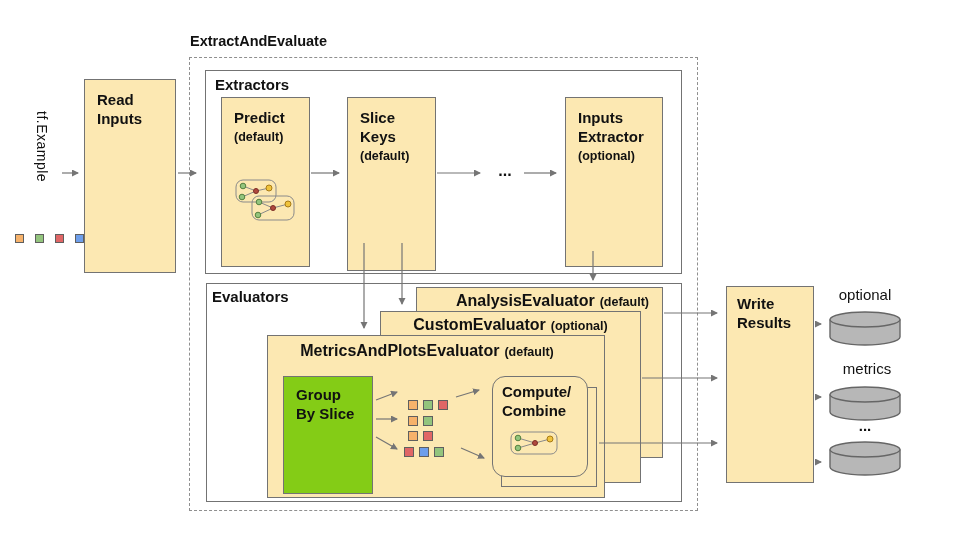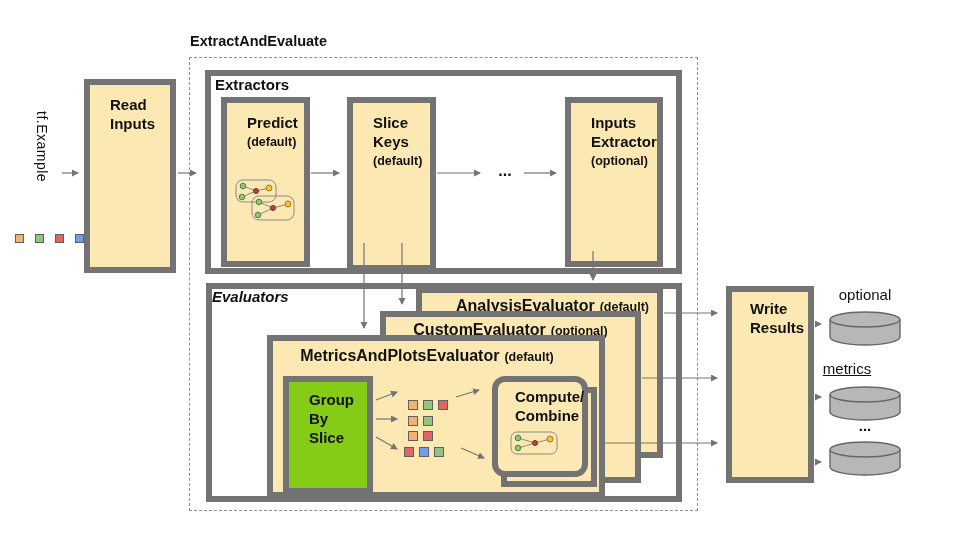--- a/index.html
+++ b/index.html
@@ -1,21 +1,21 @@
 <!DOCTYPE html>
 <html><head>
 <meta charset="utf-8">
 <style>
   html,body{margin:0;padding:0;background:#ffffff;}
   #stage{
     position:relative;width:960px;height:540px;overflow:hidden;
     background:#ffffff;font-family:"Liberation Sans","DejaVu Sans",sans-serif;color:#111;
   }
   .abs{position:absolute;box-sizing:border-box;}
-  .box{position:absolute;box-sizing:border-box;border:6px solid #737373;padding-left:8px;}
+  .box{position:absolute;box-sizing:border-box;border:1px solid #737373;}
   .white{background:#ffffff;}
   .dashedbox{position:absolute;box-sizing:border-box;border:1.5px dashed #8f8f8f;background:transparent;}
   .btitle{padding:11px 4px 0 12px;}
   .bname{display:block;font-weight:bold;font-size:15px;line-height:1.25;white-space:pre-line;}
   .bqual{display:block;font-weight:bold;font-size:12.5px;line-height:1.3;margin-top:1px;}
   .seclabel{position:absolute;font-weight:bold;font-size:15px;}
   .etitle{position:absolute;left:0;right:0;top:4px;text-align:center;white-space:nowrap;}
   .ename{font-weight:bold;font-size:16px;}
   .equal{font-weight:bold;font-size:12.5px;margin-left:5px;}
   .pipetitle{position:absolute;font-weight:bold;font-size:14.5px;}
@@ -77,21 +77,21 @@
 
   <div class="box" style="left: 565px; top: 97px; width: 98px; height: 170px; background: rgb(252, 232, 178);">
     <div class="btitle">
       <span class="bname">Inputs
 Extractor</span>
       <span class="bqual">(optional)</span>
     </div>
   </div>
 
   <div class="box white" style="left:206px;top:283px;width:476px;height:219px;"></div>
-  <div class="seclabel" style="left:212px;top:288px;font-style:italic;">Evaluators</div>
+  <div class="seclabel" style="left:212px;top:288px;">Evaluators</div>
 
   <div class="box" style="left: 416px; top: 287px; width: 247px; height: 171px; background: rgb(252, 232, 178);">
     <div class="etitle" style="transform:translateX(13px);">
       <span class="ename">AnalysisEvaluator</span><span class="equal">(default)</span>
     </div>
   </div>
 
   <div class="box" style="left: 380px; top: 311px; width: 261px; height: 172px; background: rgb(252, 232, 178);">
     <div class="etitle">
       <span class="ename">CustomEvaluator</span><span class="equal">(optional)</span>
@@ -148,21 +148,21 @@
   </div>
 
   <div class="outlabel" style="left:827px;top:286px;">optional</div>
   <div class="cyl" style="left:827px;top:310px;">
     <svg width="76" height="37" viewBox="0 0 76 37">
       <path d="M3 9.5 v17.5 a35 8 0 0 0 70 0 v-17.5" stroke-width="1.4" fill="#B7B7B7" stroke="#666666"></path>
       <ellipse cx="38" cy="9.5" rx="35" ry="7.5" stroke-width="1.4" fill="#B7B7B7" stroke="#666666"></ellipse>
     </svg>
   </div>
 
-  <div class="outlabel" style="left:809px;top:360px;text-decoration:underline;">metrics</div>
+  <div class="outlabel" style="left:829px;top:360px;">metrics</div>
   <div class="cyl" style="left:827px;top:385px;">
     <svg width="76" height="37" viewBox="0 0 76 37">
       <path d="M3 9.5 v17.5 a35 8 0 0 0 70 0 v-17.5" stroke-width="1.4" fill="#B7B7B7" stroke="#666666"></path>
       <ellipse cx="38" cy="9.5" rx="35" ry="7.5" stroke-width="1.4" fill="#B7B7B7" stroke="#666666"></ellipse>
     </svg>
   </div>
 
   <div class="outlabel bold" style="left:827px;top:417px;">...</div>
   <div class="cyl" style="left:827px;top:440px;">
     <svg width="76" height="37" viewBox="0 0 76 37">

